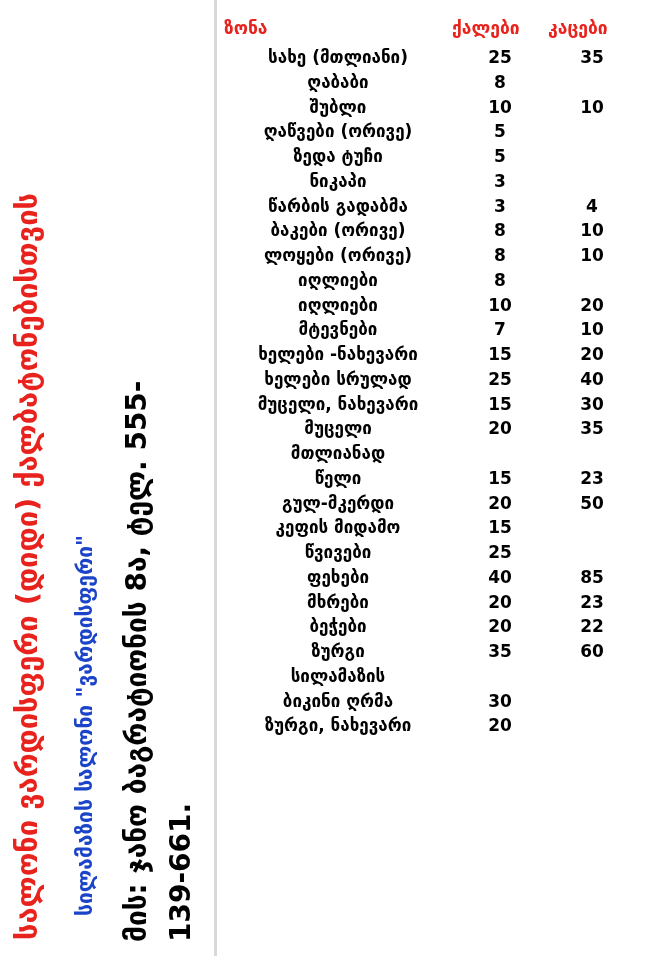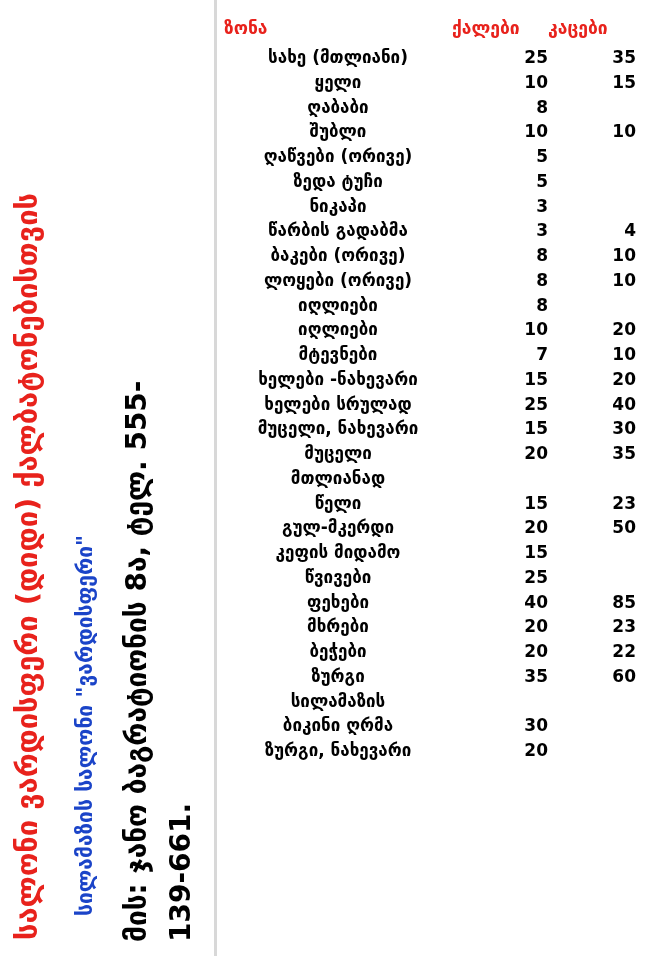--- a/index.html
+++ b/index.html
@@ -107,21 +107,21 @@
   table.price th.c-men   { width: 88px; }
   table.price td {
     color: #000000;
     font-size: 17px;
     font-weight: bold;
     padding: 0 0 3px 0;
     vertical-align: top;
     line-height: 1.28;
   }
   td.zone  { text-align: center; }
-  td.num   { text-align: right; }
+  td.num   { text-align: center; }
   td.sub   { padding-top: 0; padding-bottom: 4px; }
   
   #bottom-edge {
     position: absolute;
     left: 0;
     bottom: 0;
     width: 664px;
     height: 4px;
     background: #ffffff;
   }
@@ -149,25 +149,20 @@
           <th class="c-men">კაცები</th>
         </tr>
       </thead>
       <tbody id="price-rows">
           <tr>
             <td class="zone">სახე (მთლიანი)</td>
             <td class="num">25</td>
             <td class="num">35</td>
           </tr>
           <tr>
-            <td class="zone">ყელი</td>
-            <td class="num">10</td>
-            <td class="num">15</td>
-          </tr>
-          <tr>
             <td class="zone">ღაბაბი</td>
             <td class="num">8</td>
             <td class="num"></td>
           </tr>
           <tr>
             <td class="zone">შუბლი</td>
             <td class="num">10</td>
             <td class="num">10</td>
           </tr>
           <tr>

